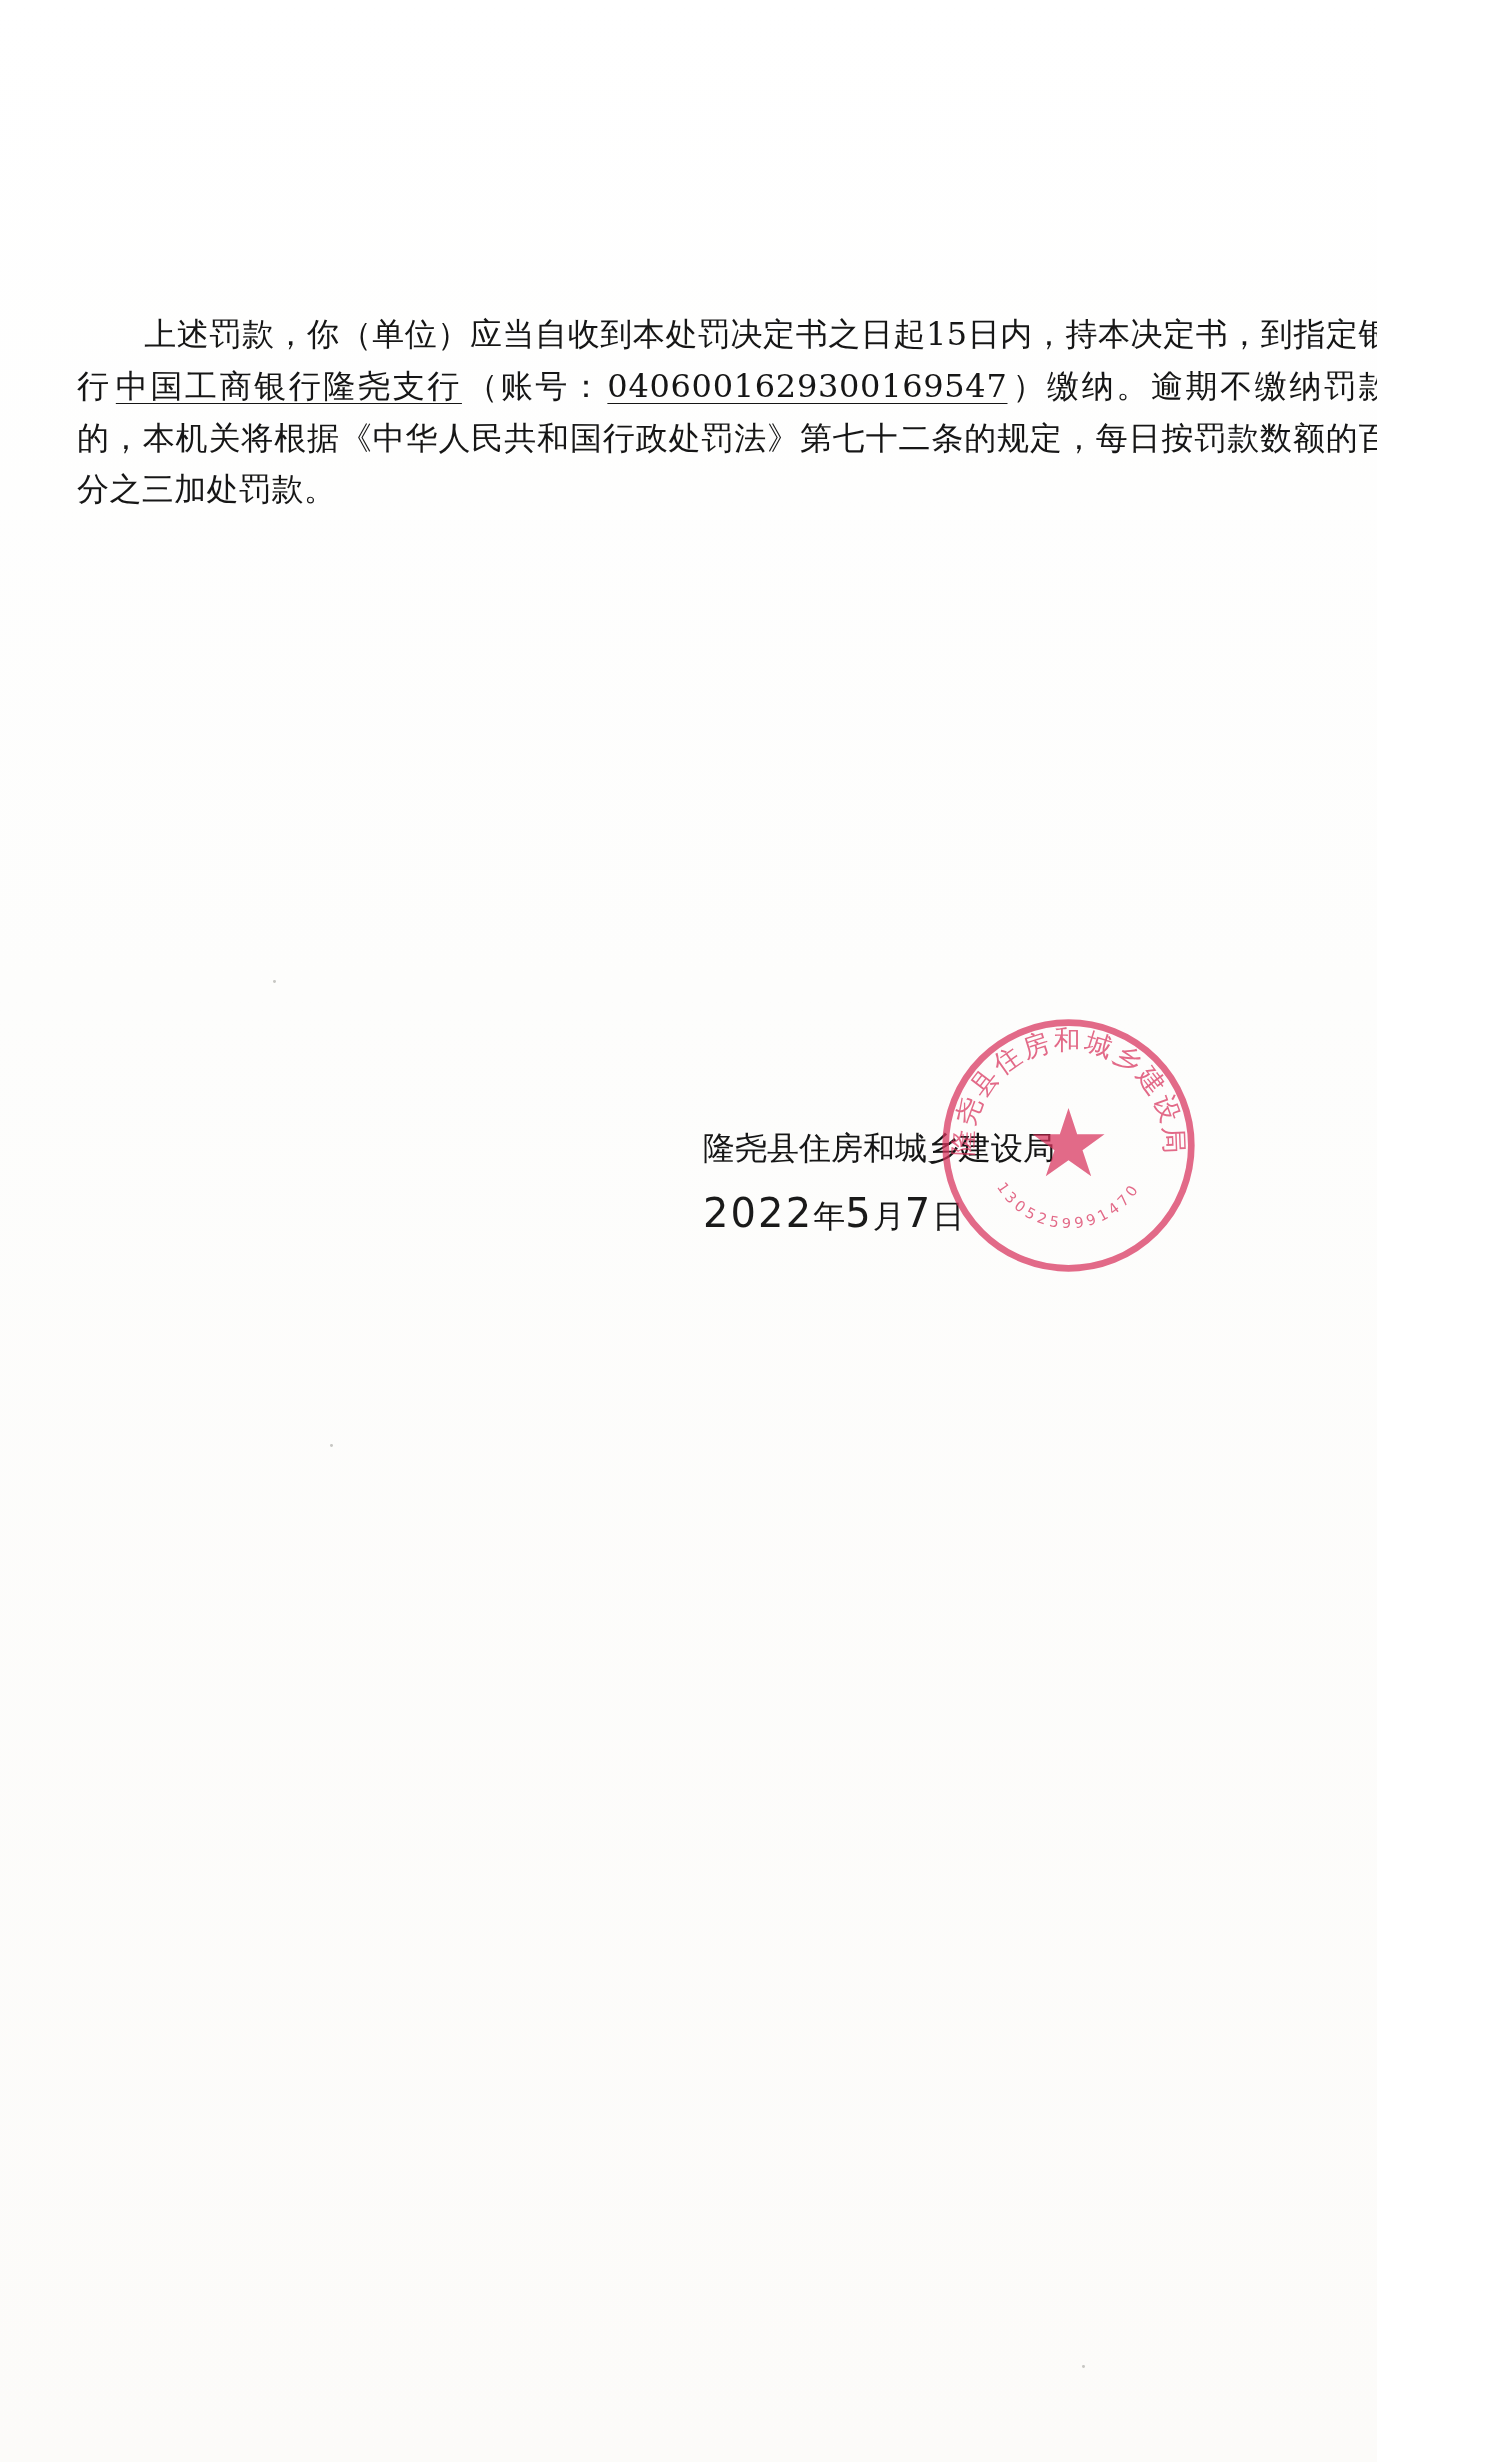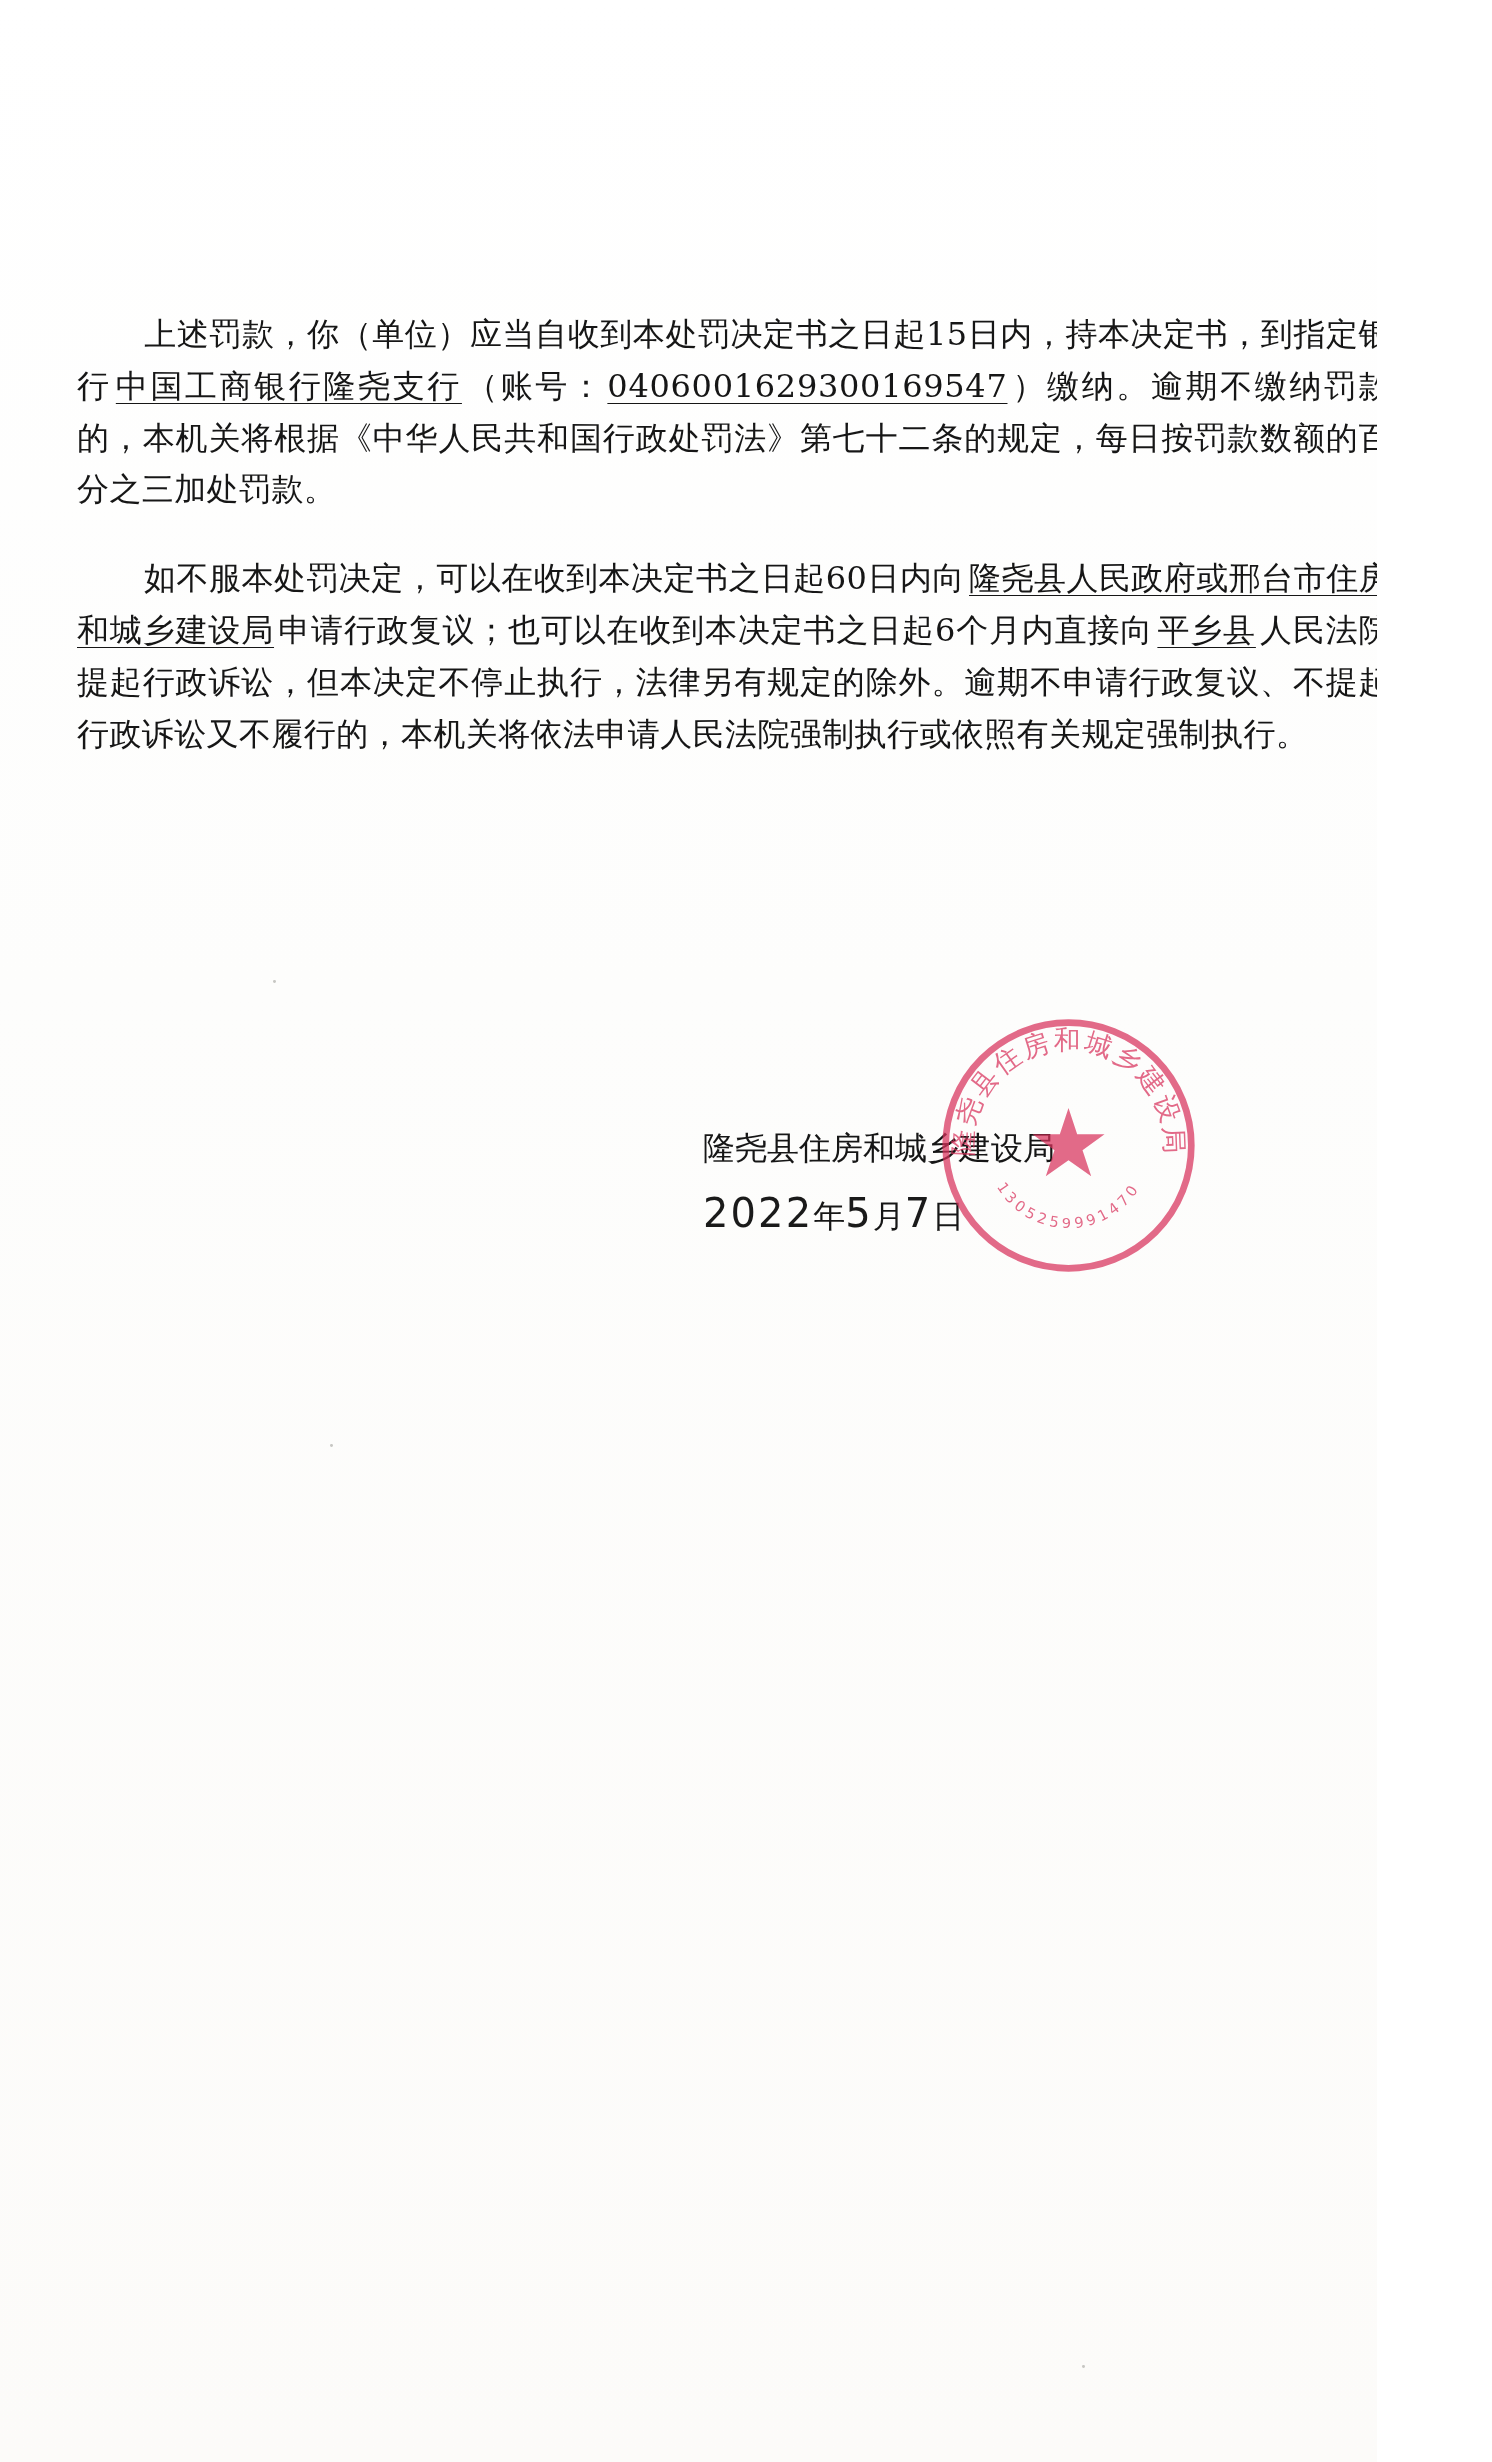--- a/index.html
+++ b/index.html
@@ -108,23 +108,20 @@
 
 <div class="page">
   <div class="scan-tint"></div>
 
   <div class="doc-body">
 
     <p class="para">
       <span class="indent"></span><span>上述罚款，你（单位）应当自收到本处罚决定书之日起15日内，持本决定书，到指定银行</span><span class="fill">中国工商银行隆尧支行</span><span>（账号：</span><span class="num-fill">0406001629300169547</span><span>）缴纳。逾期不缴纳罚款的，本机关将根据《中华人民共和国行政处罚法》第七十二条的规定，每日按罚款数额的百分之三加处罚款。</span>
     </p>
 
-    <p class="para">
-      <span class="indent"></span><span>如不服本处罚决定，可以在收到本决定书之日起60日内向</span><span class="fill">隆尧县人民政府或邢台市住房和城乡建设局</span><span>申请行政复议；也可以在收到本决定书之日起6个月内直接向</span><span class="fill">平乡县</span><span>人民法院提起行政诉讼，但本决定不停止执行，法律另有规定的除外。逾期不申请行政复议、不提起行政诉讼又不履行的，本机关将依法申请人民法院强制执行或依照有关规定强制执行。</span>
-    </p>
 
   </div>
 
   <div class="sig-block">
     <div class="sig-line">隆尧县住房和城乡建设局</div>
     <div class="date-line">
       <span class="hand">2022</span><span>年</span><span class="hand">5</span><span>月</span><span class="hand">7</span><span>日</span>
     </div>
   </div>
 

